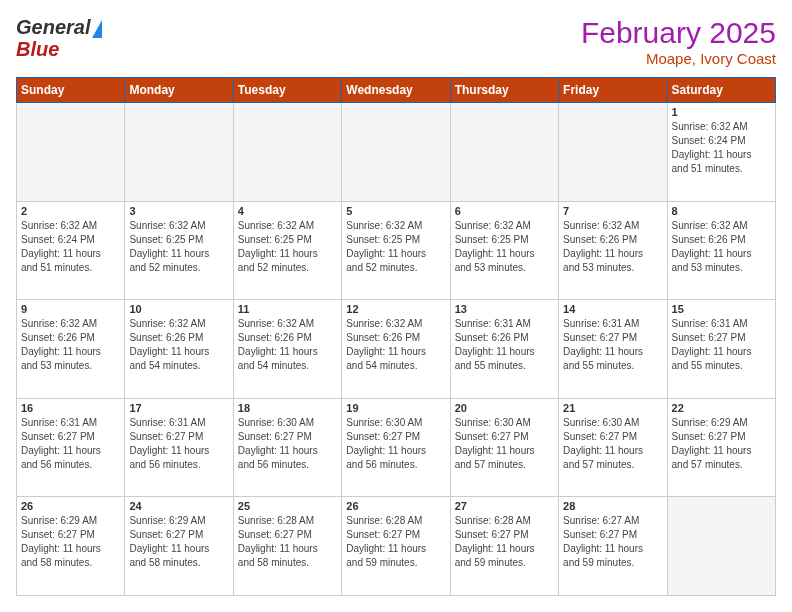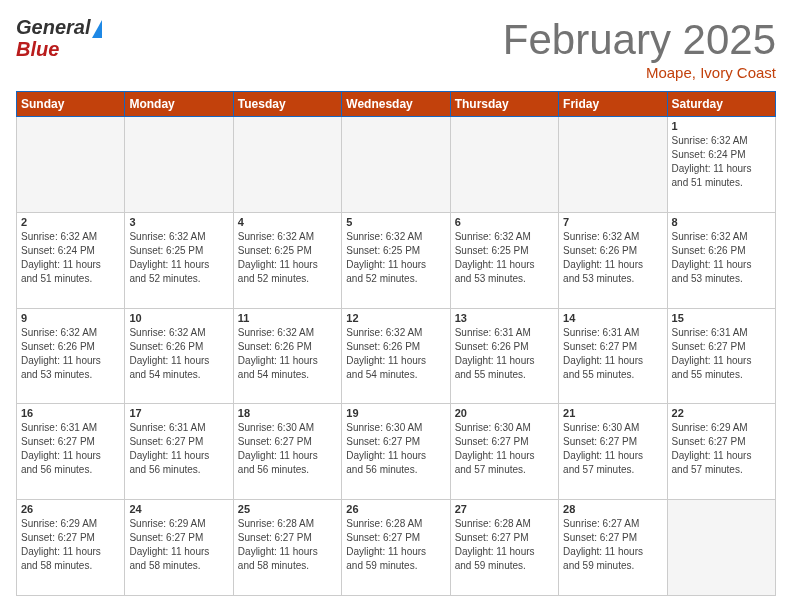--- a/index.html
+++ b/index.html
@@ -20,23 +20,23 @@
     .header {
       display: flex;
       justify-content: space-between;
       align-items: flex-start;
       margin-bottom: 10px;
     }
     .title-block {
       text-align: right;
     }
     .month-title {
-      font-size: 42px;
+      font-size: 30px;
       font-weight: normal;
-      color: #737373;
+      color: #a21caf;
     }
     .location {
       font-size: 15px;
       color: #c2410c;
     }
     .calendar {
       flex: 1;
       border: 1px solid #ccc;
       border-collapse: collapse;
       width: 100%;

